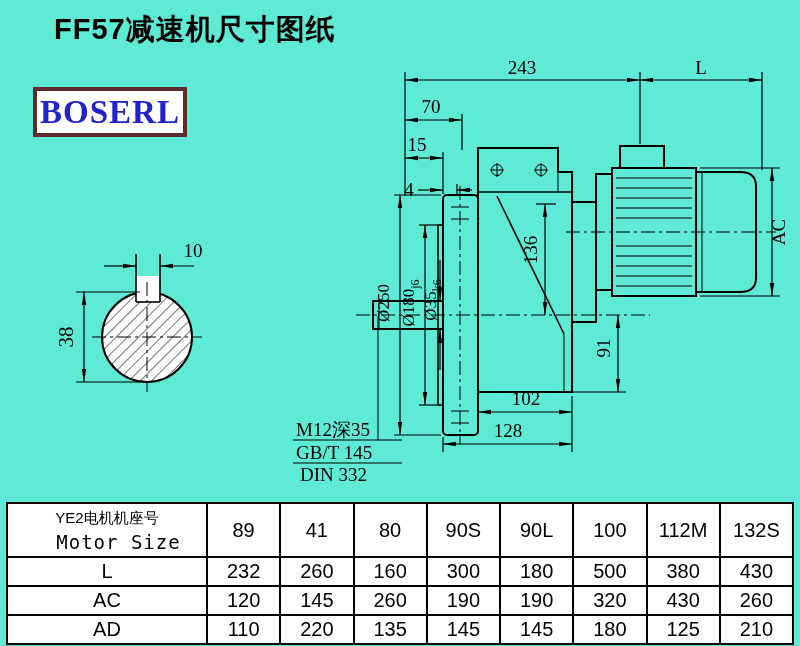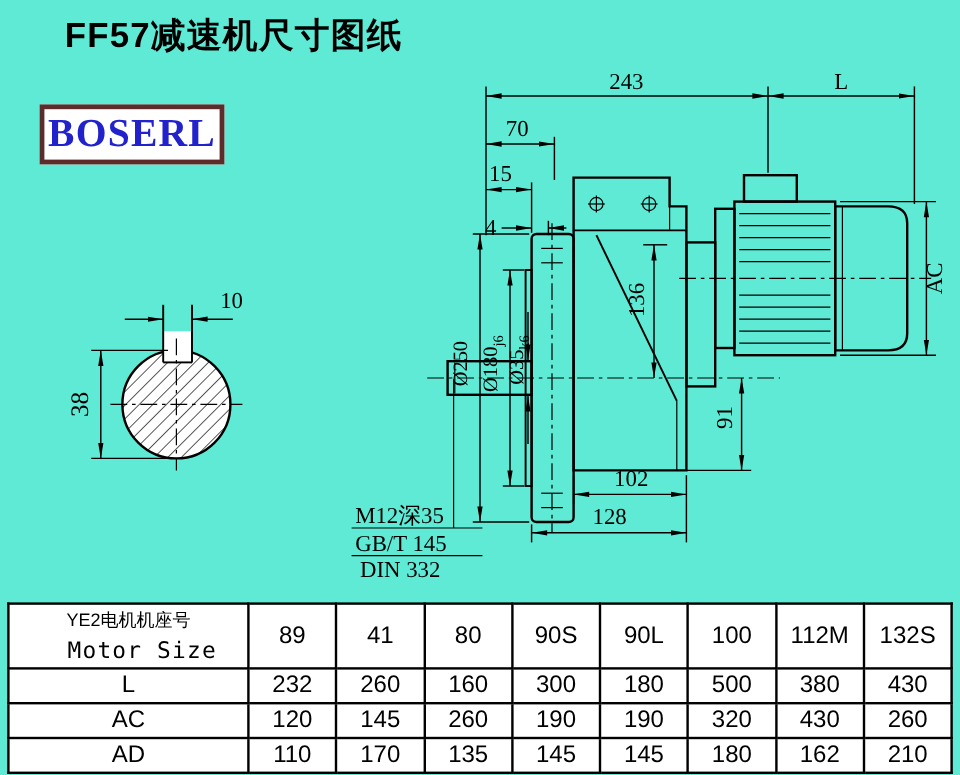--- a/index.html
+++ b/index.html
@@ -229,24 +229,24 @@
       <td>260</td>
       <td>190</td>
       <td>190</td>
       <td>320</td>
       <td>430</td>
       <td>260</td>
     </tr>
     <tr>
       <td>AD</td>
       <td>110</td>
-      <td>170</td>
+      <td>220</td>
       <td>135</td>
       <td>145</td>
       <td>145</td>
       <td>180</td>
-      <td>162</td>
+      <td>125</td>
       <td>210</td>
     </tr>
   </tbody>
     </table>
 
 </div>
 
 </body></html>

